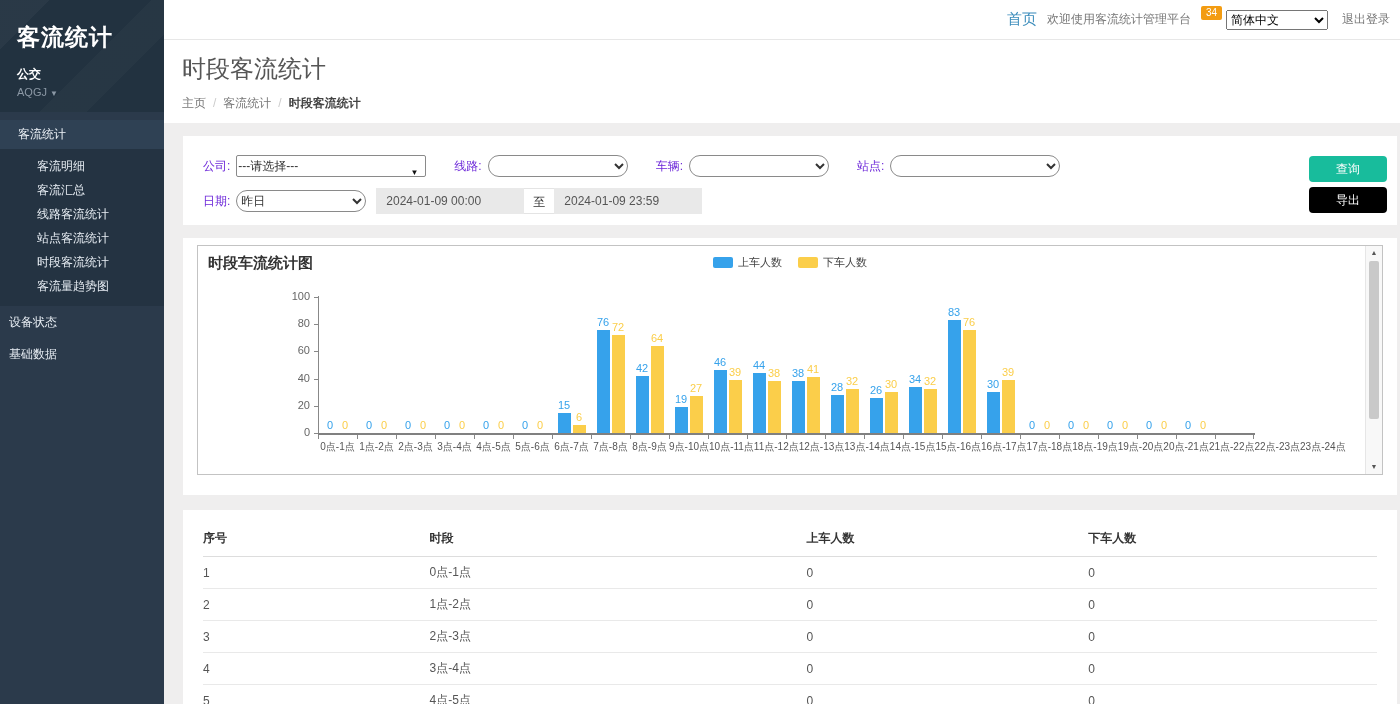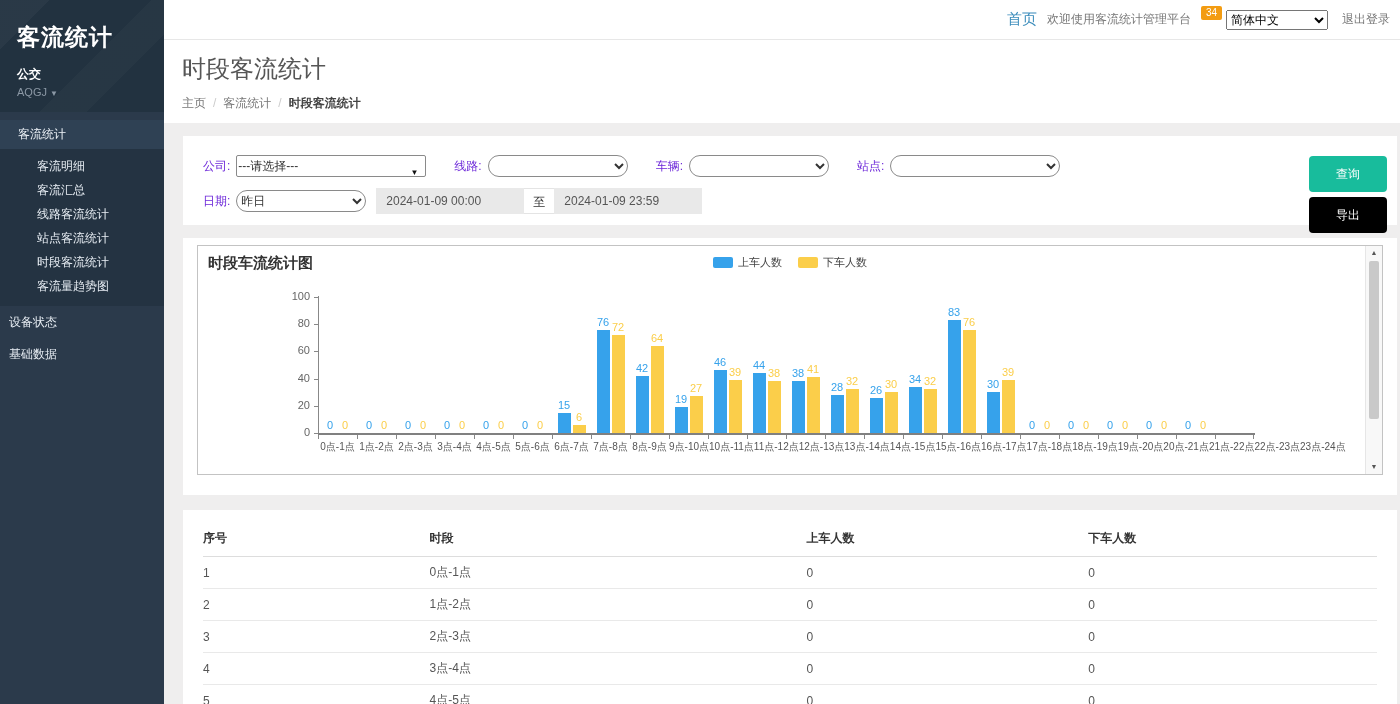--- a/index.html
+++ b/index.html
@@ -47,21 +47,21 @@
   .f-label { color:#6d28d9; margin-right:6px; white-space:nowrap; }
   .f-group { display:flex; align-items:center; margin-right:28px; }
   .fake-select { position:relative; width:190px; height:22px; line-height:20px; border:1px solid #8a8a8a; border-radius:2px; padding:0 18px 0 1px; color:#333; background:#fff; cursor:pointer; }
   .fake-select .arrow { position:absolute; right:7px; top:7px; font-size:8px; color:#111; }
   select.native { height:22px; font-size:12px; border:1px solid #8a8a8a; border-radius:11px; background:#fff; color:#333; }
   .sel-line { width:140px; } .sel-vehicle { width:140px; } .sel-station { width:170px; }
   .sel-date { width:130px; height:26px; }
   .date-input { width:148px; height:26px; border:none; background:#e9e9e9; color:#555; font-size:12px; padding:0 10px; }
   .date-sep { width:30px; height:26px; line-height:26px; text-align:center; background:#fff; border-top:1px solid #e4e4e4; border-bottom:1px solid #e4e4e4; color:#333; }
   .filter-btns { position:absolute; right:10px; top:20px; display:flex; flex-direction:column; gap:5px; }
-  .btn { width:78px; height:36px; border:none; border-radius:4px; color:#fff; font-size:12px; cursor:pointer; font-family:inherit; }
+  .btn { width:78px; height:26px; border:none; border-radius:4px; color:#fff; font-size:12px; cursor:pointer; font-family:inherit; }
   .btn-query { background:#18bc9c; }
   .btn-export { background:#000000; }
 
   
   .chart-card { padding:7px 14px 20px; margin-bottom:15px; }
   .chart-box { position:relative; height:230px; border:1px solid #c3c3c3; overflow:hidden; }
   .chart-title { position:absolute; left:10px; top:8px; font-size:15px; font-weight:bold; color:#333; }
   .chart-legend { position:absolute; top:9px; left:50%; transform:translateX(-50%); display:flex; gap:16px; align-items:center; }
   .legend-item { display:flex; align-items:center; gap:5px; font-size:11px; color:#444; cursor:pointer; }
   .legend-swatch { width:20px; height:11px; border-radius:2px; }

